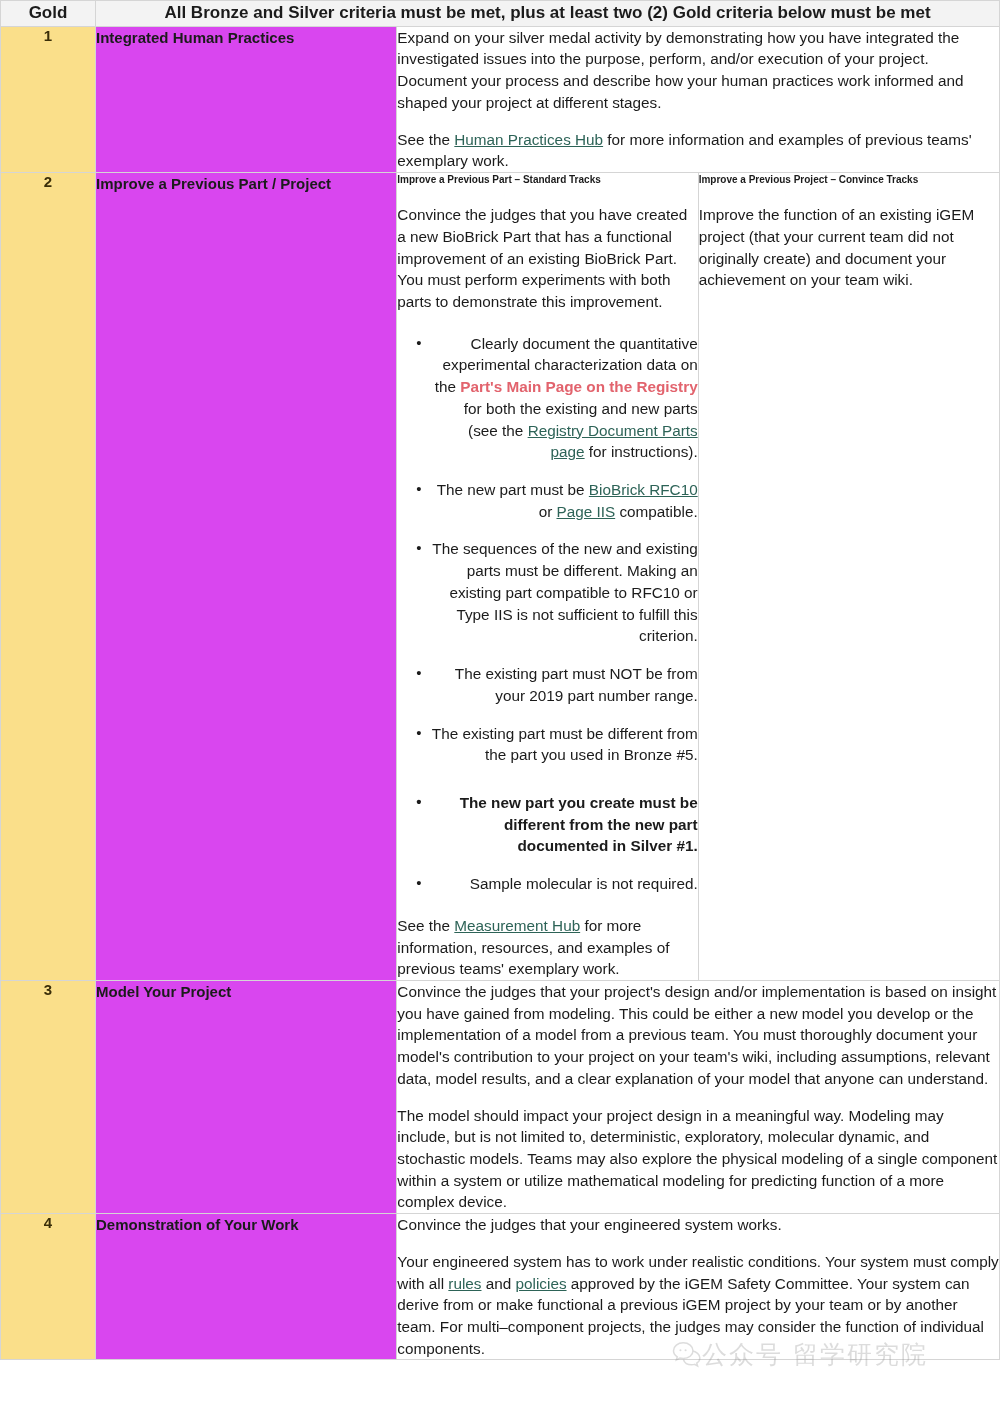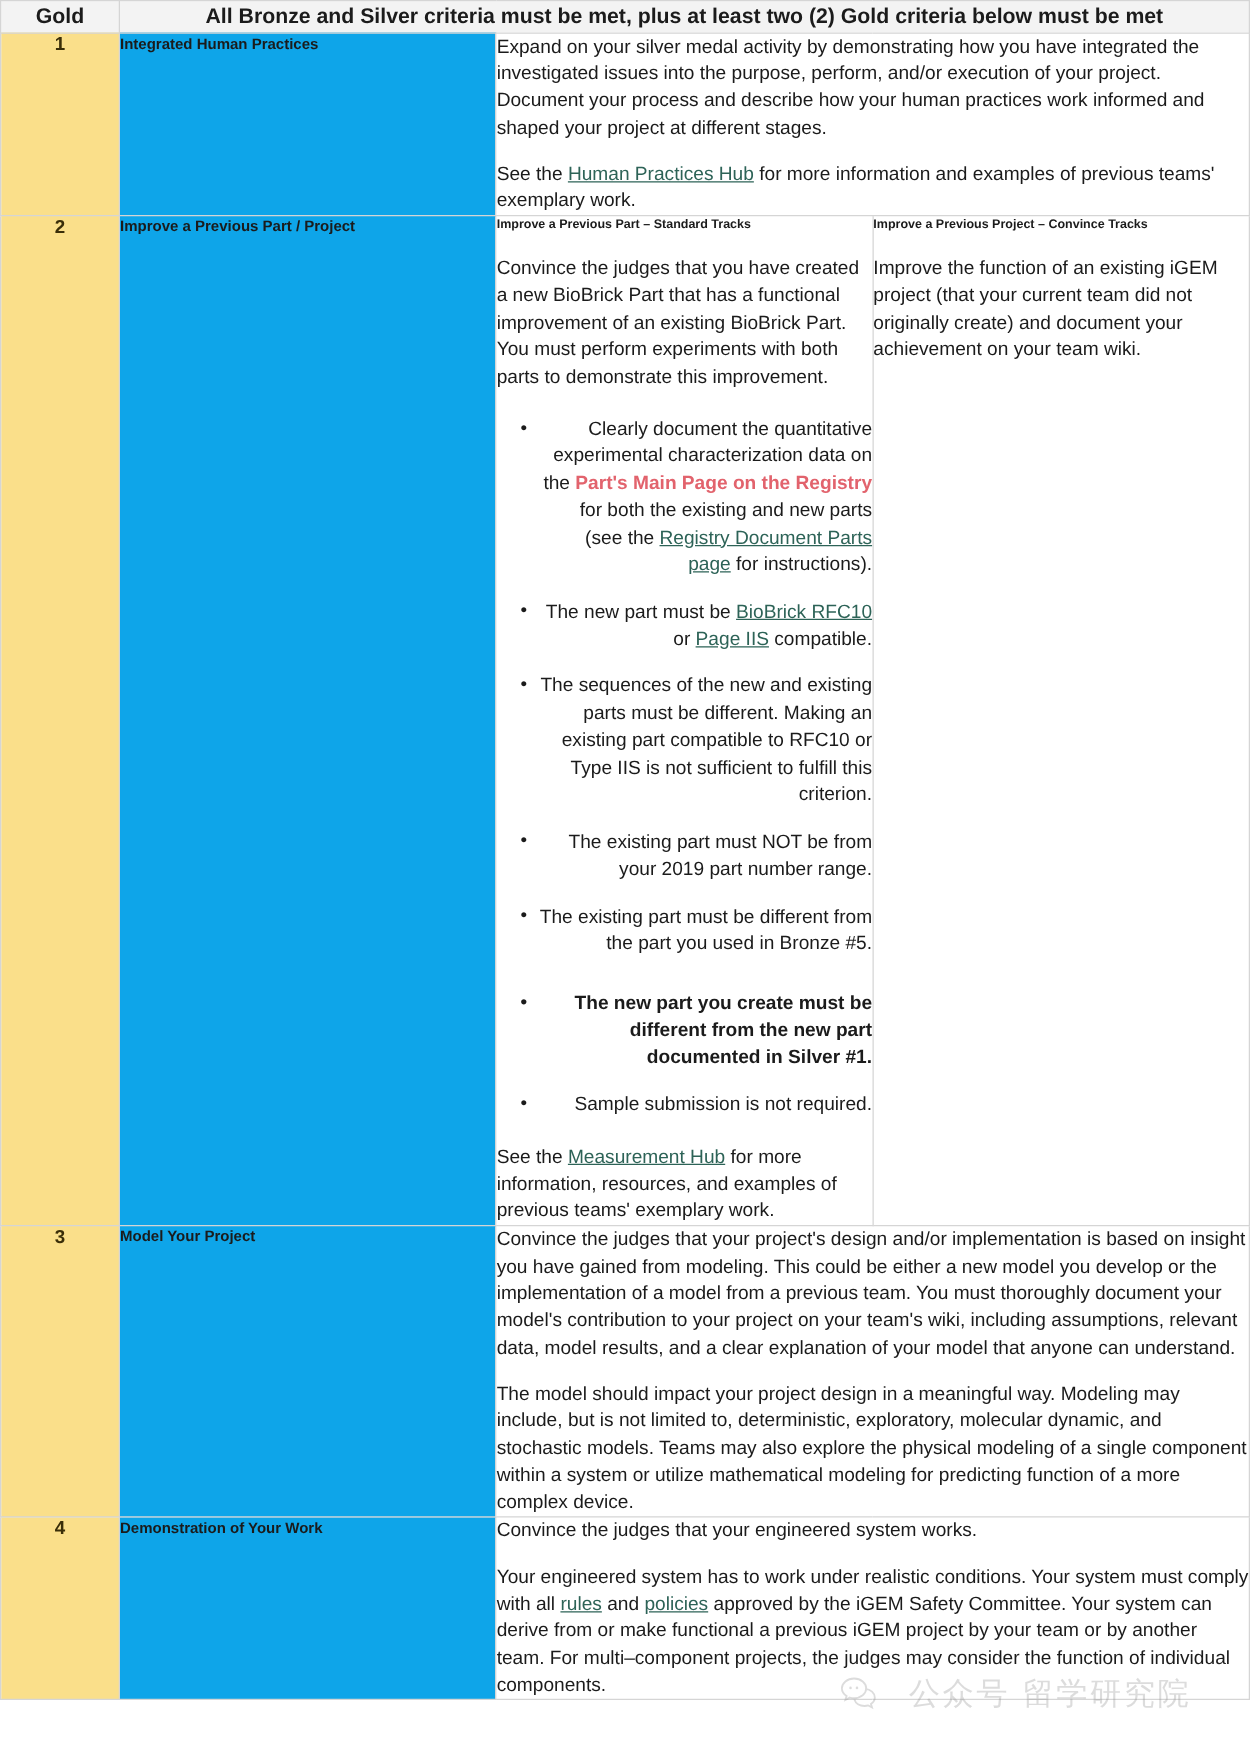--- a/index.html
+++ b/index.html
@@ -49,23 +49,23 @@
     text-align: center;
     font-weight: bold;
     font-size: 15px;
     color: #3a2e08;
     padding-top: 14px;
   }
 
   
   .name-cell {
     width: 156px;
-    background: #0ea5e9;
-    font-weight: bold;
-    font-size: 12px;
+    background: #d946ef;
+    font-weight: bold;
+    font-size: 15px;
     line-height: 1.45;
     padding: 14px 10px 14px 12px;
   }
 
   
   .body-cell {
     background: #ffffff;
     font-size: 15.3px;
     line-height: 1.42;
     padding: 14px 14px 16px 12px;
@@ -119,21 +119,21 @@
     font-weight: bold;
   }
 
   
   .watermark {
     position: absolute;
     left: 672px;
     top: 1338px;
     display: flex;
     align-items: center;
-    gap: 25px;
+    gap: 0;
     opacity: 0.30;
     pointer-events: none;
     user-select: none;
   }
   .wm-bubble {
     width: 30px;
     height: 30px;
     flex: 0 0 auto;
   }
   .wm-text {
@@ -174,21 +174,21 @@
 
         <ul class="crit-list">
           <li><span>Clearly document the quantitative experimental characterization data on the </span><a class="lnk-red" href="#">Part's Main Page on the Registry</a><span> for both the existing and new parts (see the </span><a class="lnk" href="#">Registry Document Parts page</a><span> for instructions).</span></li>
 
           <li><span>The new part must be </span><a class="lnk" href="#">BioBrick RFC10</a><span> or </span><a class="lnk" href="#">Page IIS</a><span> compatible.</span></li>
 
           <li>The sequences of the new and existing parts must be different. Making an existing part compatible to RFC10 or Type IIS is not sufficient to fulfill this criterion.</li>
           <li>The existing part must NOT be from your 2019 part number range.</li>
           <li>The existing part must be different from the part you used in Bronze #5.</li>
           <li class="gap-before">The new part you create must be different from the new part documented in Silver #1.</li>
-          <li>Sample submission is not required.</li>
+          <li>Sample molecular is not required.</li>
         </ul>
 
         <p><span>See the </span><a class="lnk" href="#">Measurement Hub</a><span> for more information, resources, and examples of previous teams' exemplary work.</span></p>
       </td>
 
       <td class="body-cell split-right">
         <div class="sub-head">Improve a Previous Project – Convince Tracks</div>
         <p>Improve the function of an existing iGEM project (that your current team did not originally create) and document your achievement on your team wiki.</p>
       </td>
     </tr>

